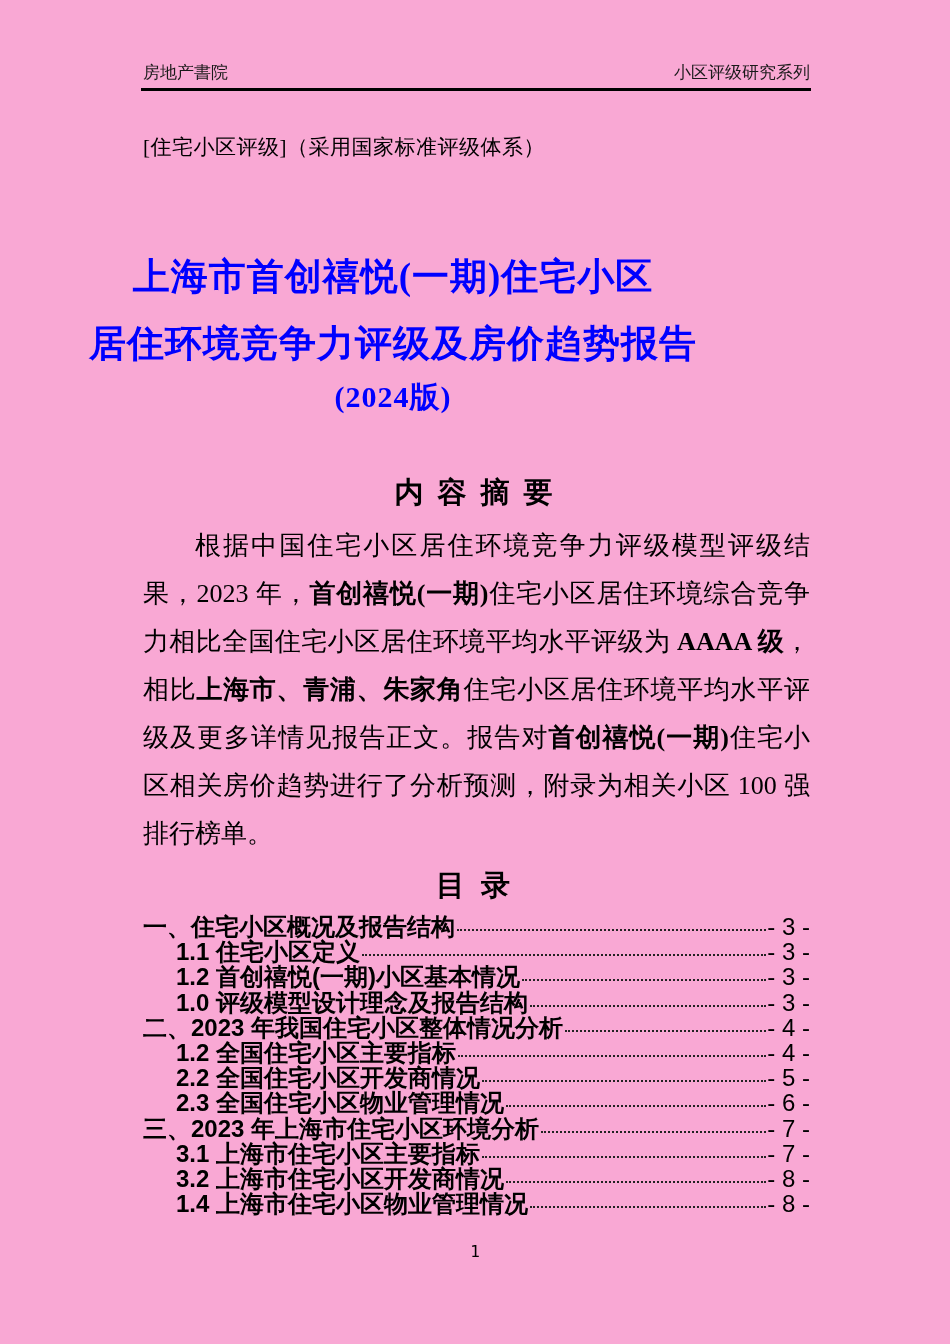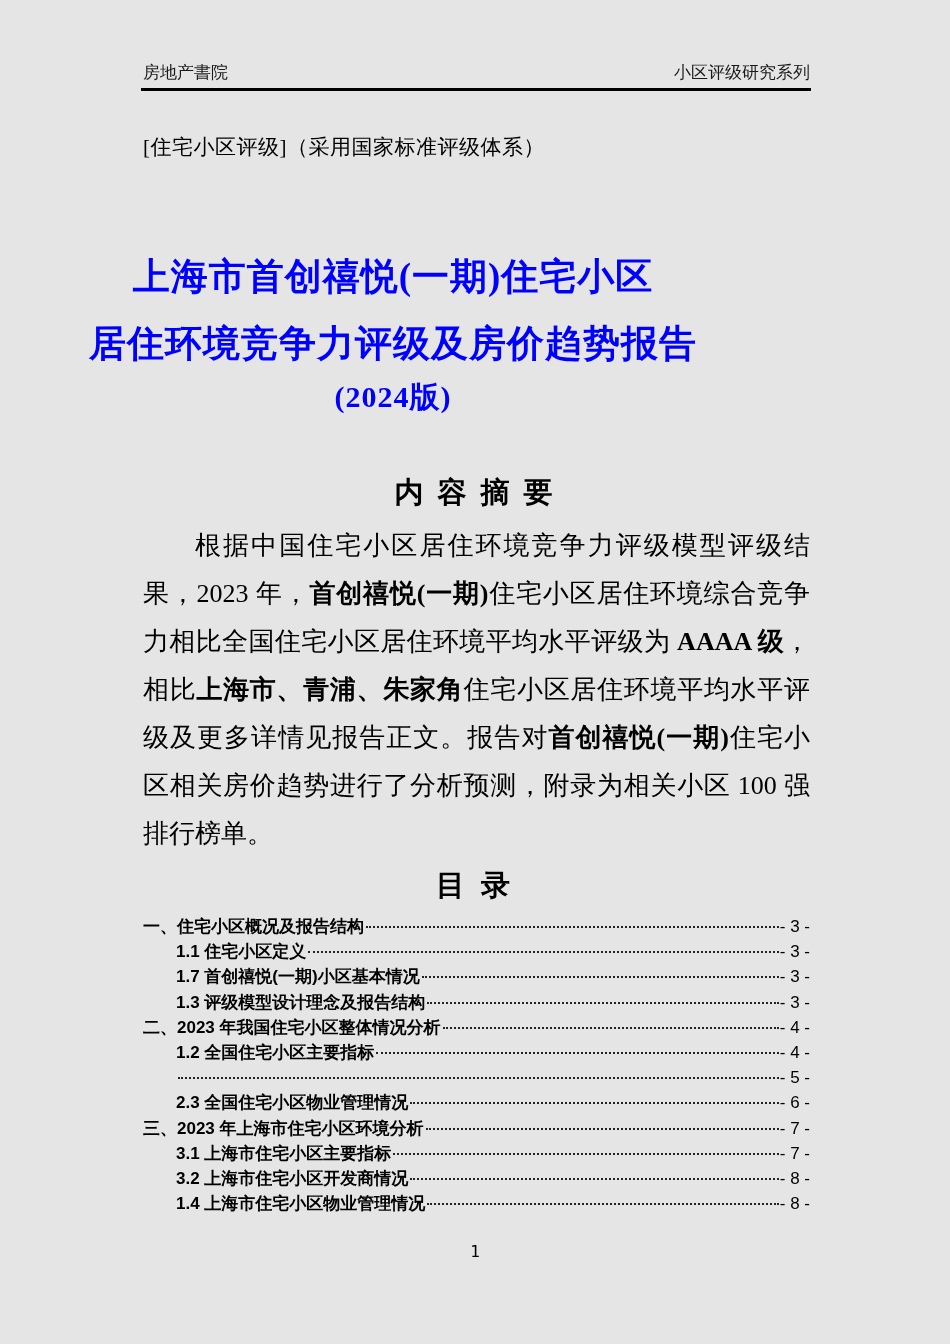--- a/index.html
+++ b/index.html
@@ -4,21 +4,21 @@
 <style>
   html, body {
     margin: 0;
     padding: 0;
     background: #ffffff;
   }
   .page {
     position: relative;
     width: 950px;
     height: 1344px;
-    background: #e5e5e5;
+    background: #f9a8d4;
     overflow: hidden;
     font-family: "Liberation Serif", serif;
     color: #000000;
   }
   
   .running-header {
     position: absolute;
     top: 62px;
     left: 143px;
     right: 140px;
@@ -116,21 +116,21 @@
   .toc-list {
     position: absolute;
     top: 914px;
     left: 143px;
     width: 667px;
   }
   .toc-item {
     display: flex;
     align-items: baseline;
     height: 25.2px;
-    font-size: 17px;
+    font-size: 24px;
     line-height: 25.2px;
     cursor: pointer;
     text-decoration: none;
     color: #000000;
   }
   .toc-item.level-2 { padding-left: 33px; }
   .toc-label {
     font-family: "Liberation Sans", sans-serif;
     font-weight: 700;
     white-space: nowrap;
@@ -188,40 +188,41 @@
         <span class="toc-label">一、住宅小区概况及报告结构</span>
         <span class="toc-leader"></span>
         <span class="toc-page">- 3 -</span>
       </div>
       <div class="toc-item level-2">
         <span class="toc-label">1.1 住宅小区定义</span>
         <span class="toc-leader"></span>
         <span class="toc-page">- 3 -</span>
       </div>
       <div class="toc-item level-2">
-        <span class="toc-label">1.7 首创禧悦(一期)小区基本情况</span>
-        <span class="toc-leader"></span>
-        <span class="toc-page">- 3 -</span>
-      </div>
-      <div class="toc-item level-2">
-        <span class="toc-label">1.3 评级模型设计理念及报告结构</span>
+        <span class="toc-label">1.2 首创禧悦(一期)小区基本情况</span>
+        <span class="toc-leader"></span>
+        <span class="toc-page">- 3 -</span>
+      </div>
+      <div class="toc-item level-2">
+        <span class="toc-label">1.0 评级模型设计理念及报告结构</span>
         <span class="toc-leader"></span>
         <span class="toc-page">- 3 -</span>
       </div>
       <div class="toc-item level-1">
         <span class="toc-label">二、2023 年我国住宅小区整体情况分析</span>
         <span class="toc-leader"></span>
         <span class="toc-page">- 4 -</span>
       </div>
       <div class="toc-item level-2">
         <span class="toc-label">1.2 全国住宅小区主要指标</span>
         <span class="toc-leader"></span>
         <span class="toc-page">- 4 -</span>
       </div>
       <div class="toc-item level-2">
+        <span class="toc-label">2.2 全国住宅小区开发商情况</span>
         <span class="toc-leader"></span>
         <span class="toc-page">- 5 -</span>
       </div>
       <div class="toc-item level-2">
         <span class="toc-label">2.3 全国住宅小区物业管理情况</span>
         <span class="toc-leader"></span>
         <span class="toc-page">- 6 -</span>
       </div>
       <div class="toc-item level-1">
         <span class="toc-label">三、2023 年上海市住宅小区环境分析</span>

